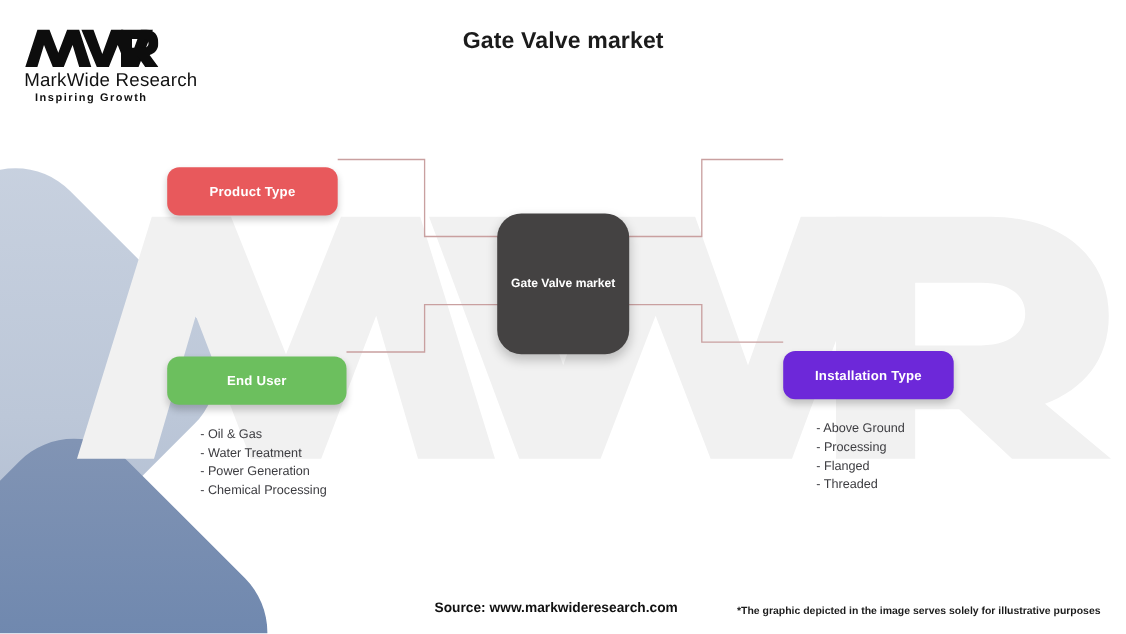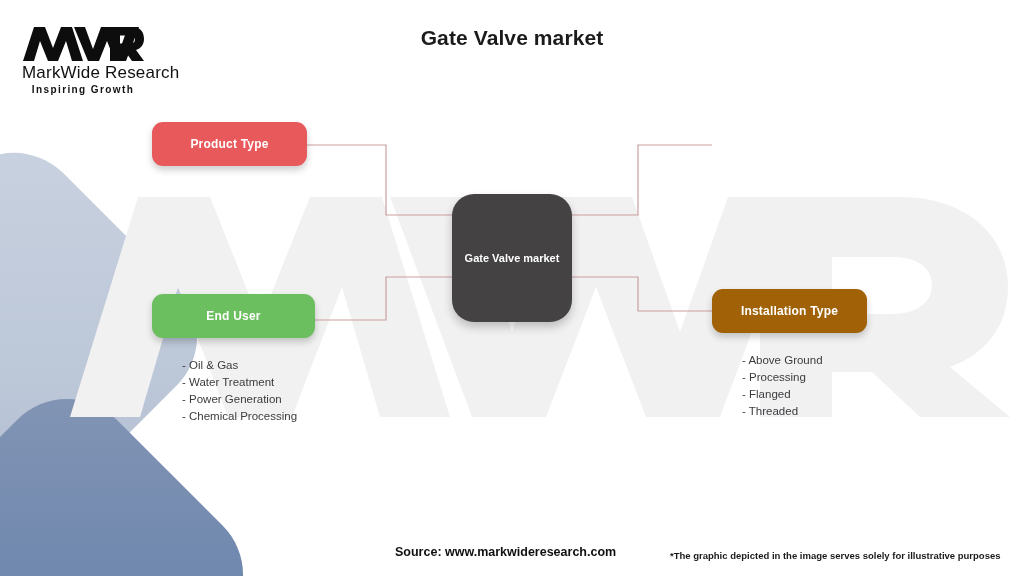--- a/index.html
+++ b/index.html
@@ -135,20 +135,21 @@
 
   
   .cat { position: absolute; }
   .cat-chip {
     border-radius: 11px;
     height: 44px;
     display: flex;
     align-items: center;
     justify-content: center;
     box-shadow: 0 4px 7px rgba(0,0,0,0.20);
+    margin-top: 30px;
   }
   .cat-chip-label {
     color: #ffffff;
     font-size: 12px;
     font-weight: bold;
     letter-spacing: 0.2px;
   }
   .cat-items {
     margin-top: 19px;
     padding-left: 30px;
@@ -254,21 +255,21 @@
     </div>
     <div class="cat-items">
       <div class="cat-item">- Oil &amp; Gas</div>
       <div class="cat-item">- Water Treatment</div>
       <div class="cat-item">- Power Generation</div>
       <div class="cat-item">- Chemical Processing</div>
     </div>
   </div>
 
   <div class="cat cat-install">
-    <div class="cat-chip" style="background:#a16207;">
+    <div class="cat-chip" style="background:#6d28d9;">
       <span class="cat-chip-label">Installation Type</span>
     </div>
     <div class="cat-items">
       <div class="cat-item">- Above Ground</div>
       <div class="cat-item">- Processing</div>
       <div class="cat-item">- Flanged</div>
       <div class="cat-item">- Threaded</div>
     </div>
   </div>
 

